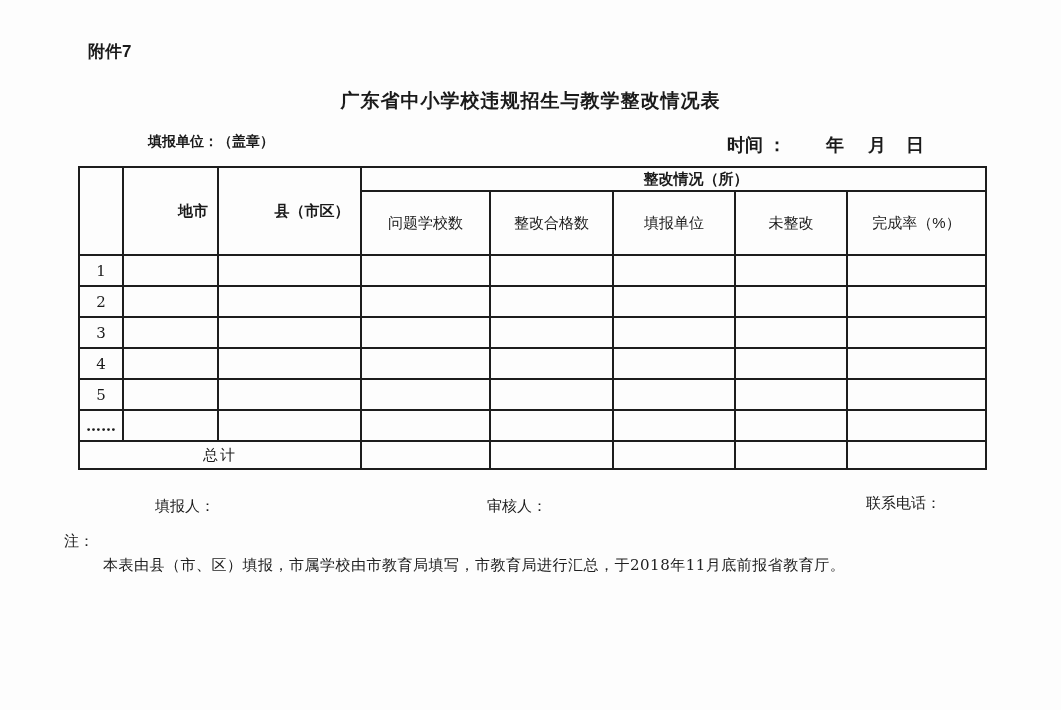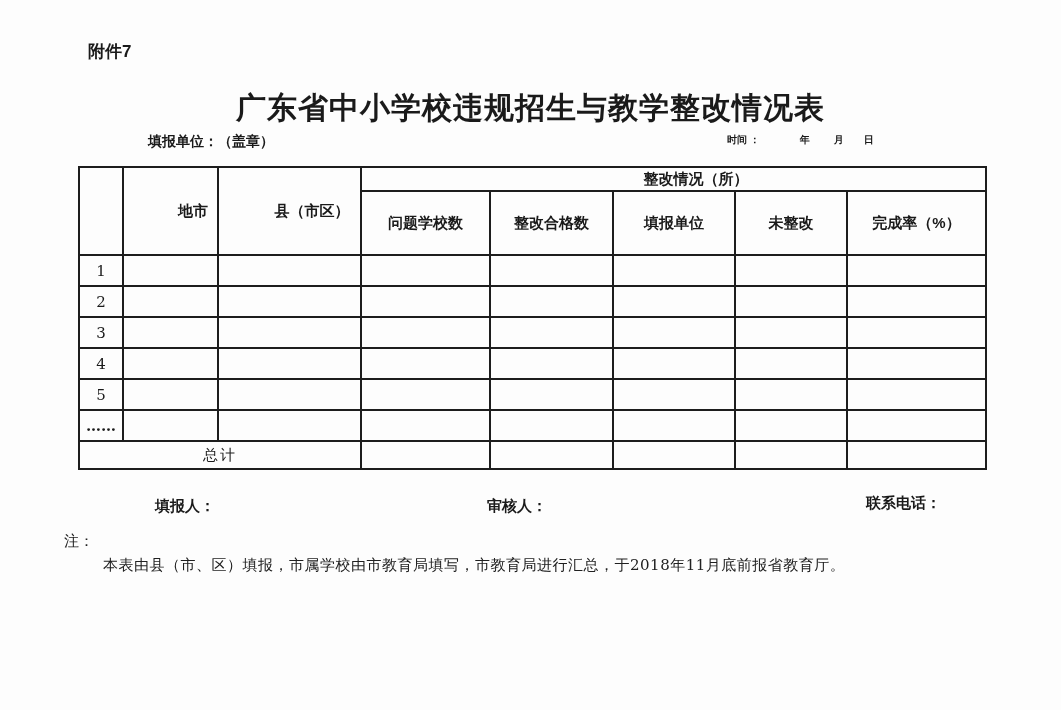--- a/index.html
+++ b/index.html
@@ -19,36 +19,36 @@
     top: 40px;
     font-size: 17px;
     font-weight: bold;
   }
   .title {
     position: absolute;
     left: 0;
     right: 0;
     top: 88px;
     text-align: center;
-    font-size: 30px;
+    font-size: 19px;
     font-weight: bold;
     letter-spacing: 1px;
   }
   .unit-label {
     position: absolute;
     left: 148px;
     top: 133px;
     font-size: 14px;
     font-weight: bold;
   }
   .time-group {
     position: absolute;
     left: 727px;
     top: 133px;
-    font-size: 10px;
+    font-size: 18px;
     font-weight: bold;
   }
   .time-group .t-year  { margin-left: 40px; }
   .time-group .t-month { margin-left: 24px; }
   .time-group .t-day   { margin-left: 20px; }
 
   table.form-table {
     position: absolute;
     left: 78px;
     top: 166px;
@@ -57,21 +57,21 @@
     table-layout: fixed;
   }
   .form-table td {
     border: 2px solid #1d1d1d;
     text-align: center;
     vertical-align: middle;
     font-size: 15px;
     overflow: hidden;
   }
   .r-span td  { height: 24px; font-weight: bold; padding-left: 45px; }
-  .r-sub td   { height: 64px; font-weight: bold; }
+  .r-sub td   { height: 64px; font-weight: normal; }
   .r-data td  { height: 31px; }
   .r-total td { height: 28px; }
   .seq-wrap {
     display: inline-block;
     width: 17px;
     line-height: 1.45;
     font-weight: normal;
     word-break: break-all;
   }
   .seq-cell {
@@ -81,21 +81,21 @@
   .dots-cell { font-weight: bold; letter-spacing: 0; }
   .total-cell {
     font-family: "DejaVu Serif", serif;
     font-size: 16px;
     letter-spacing: 2px;
     margin-left: 31px;
   }
   .sign-label {
     position: absolute;
     font-size: 15px;
-    font-weight: bold;
+    font-weight: normal;
   }
   .sign-filler   { left: 155px; top: 497px; }
   .sign-reviewer { left: 487px; top: 497px; }
   .sign-phone    { left: 866px; top: 494px; }
   .note {
     position: absolute;
     left: 64px;
     top: 532px;
     font-family: "DejaVu Serif", serif;
     font-size: 15px;

